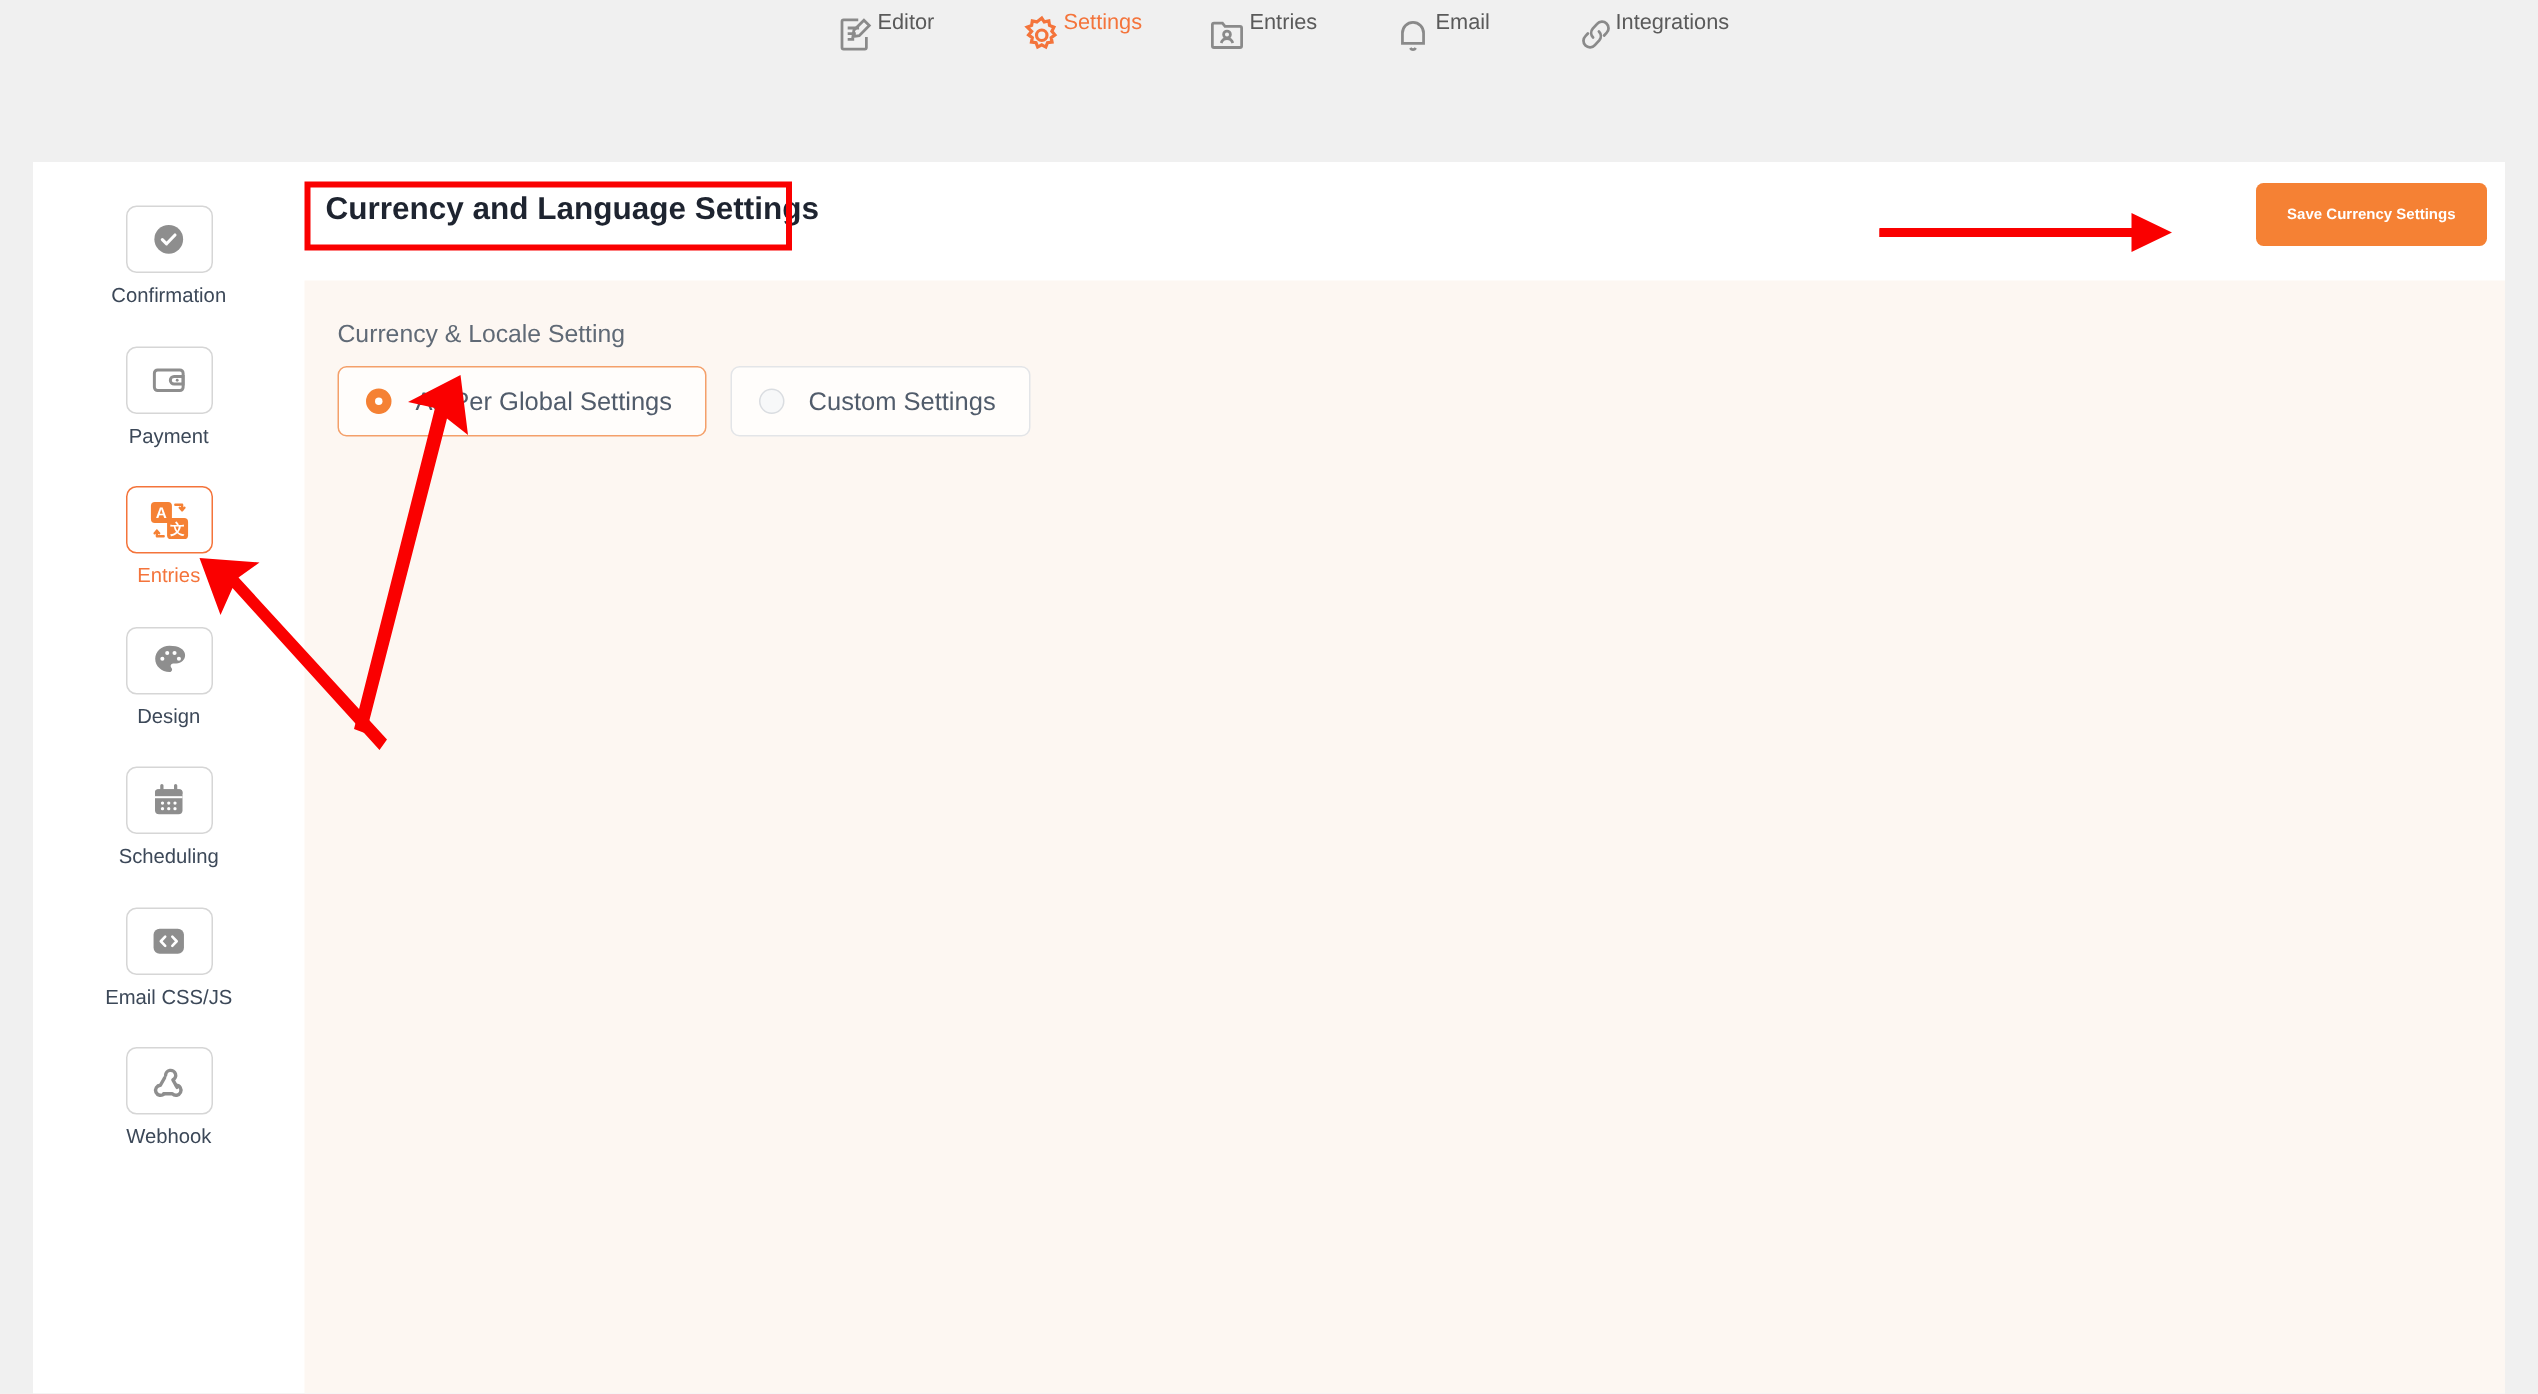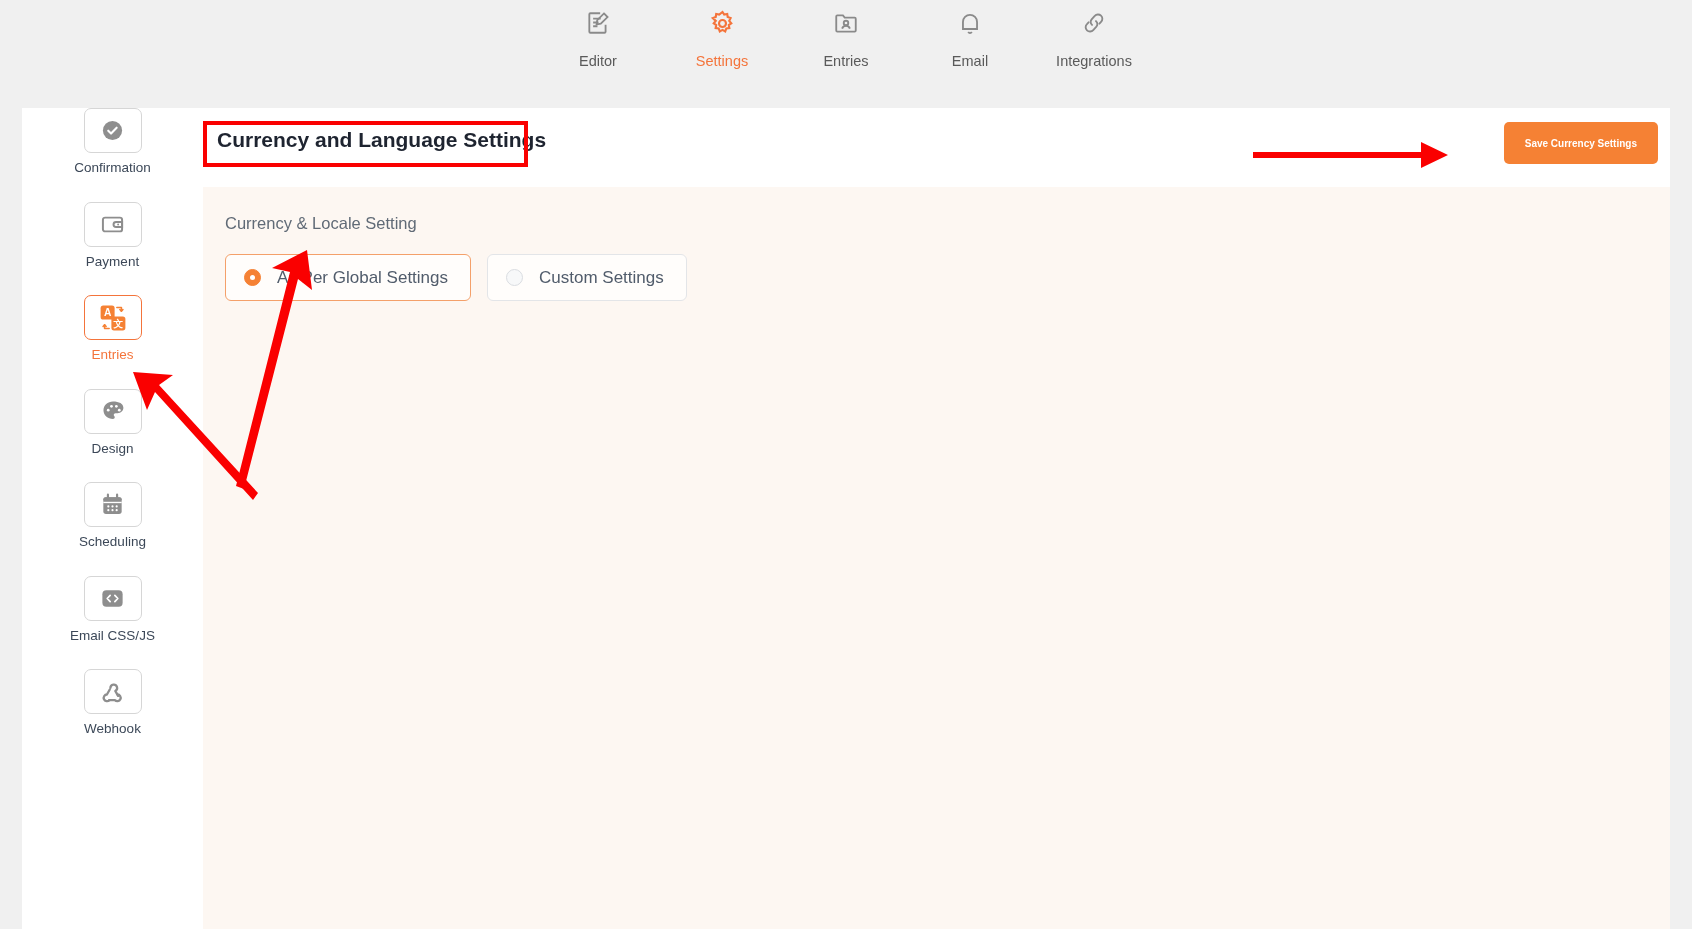--- a/index.html
+++ b/index.html
@@ -31,23 +31,23 @@
   }
   .nav-items {
     display: flex;
     align-items: flex-start;
     gap: 38px;
     padding-top: 8px;
   }
   .nav-item {
     width: 86px;
     display: flex;
-    flex-direction: column;
-    align-items: center;
-    gap: 16px;
+    flex-direction: row;
+    align-items: flex-start;
+    gap: 0;
     cursor: pointer;
   }
   .nav-icon {
     width: 30px; height: 30px;
     display: flex; align-items: center; justify-content: center;
     color: #8a8a8a;
   }
   .nav-item.active .nav-icon { color: #f4743b; }
   .nav-label {
     font-size: 14.5px;
@@ -65,20 +65,21 @@
     background: #ffffff;
     overflow: hidden;
   }
 
   
   .sidebar {
     position: absolute;
     left: 0; top: 0;
     width: 181px; height: 718px;
     background: #ffffff;
+    padding-top: 29px;
   }
   .side-item {
     width: 181px;
     display: flex;
     flex-direction: column;
     align-items: center;
     gap: 8px;
     margin-bottom: 27px;
     cursor: pointer;
   }
@@ -151,21 +152,21 @@
   .panel {
     position: absolute;
     left: 0; top: 79px;
     width: 1467px; height: 742px;
     background: #fdf7f2;
     padding: 28px 0 0 22px;
   }
   .panel-label {
     font-size: 16.5px;
     color: #606a76;
-    margin: 0 0 22px 0;
+    margin: 0 0 12px 0;
     line-height: 1;
   }
   .radio-row {
     display: flex;
     gap: 16px;
   }
   .radio-card {
     height: 47px;
     border: 1px solid #e3e5e8;
     border-radius: 6px;

